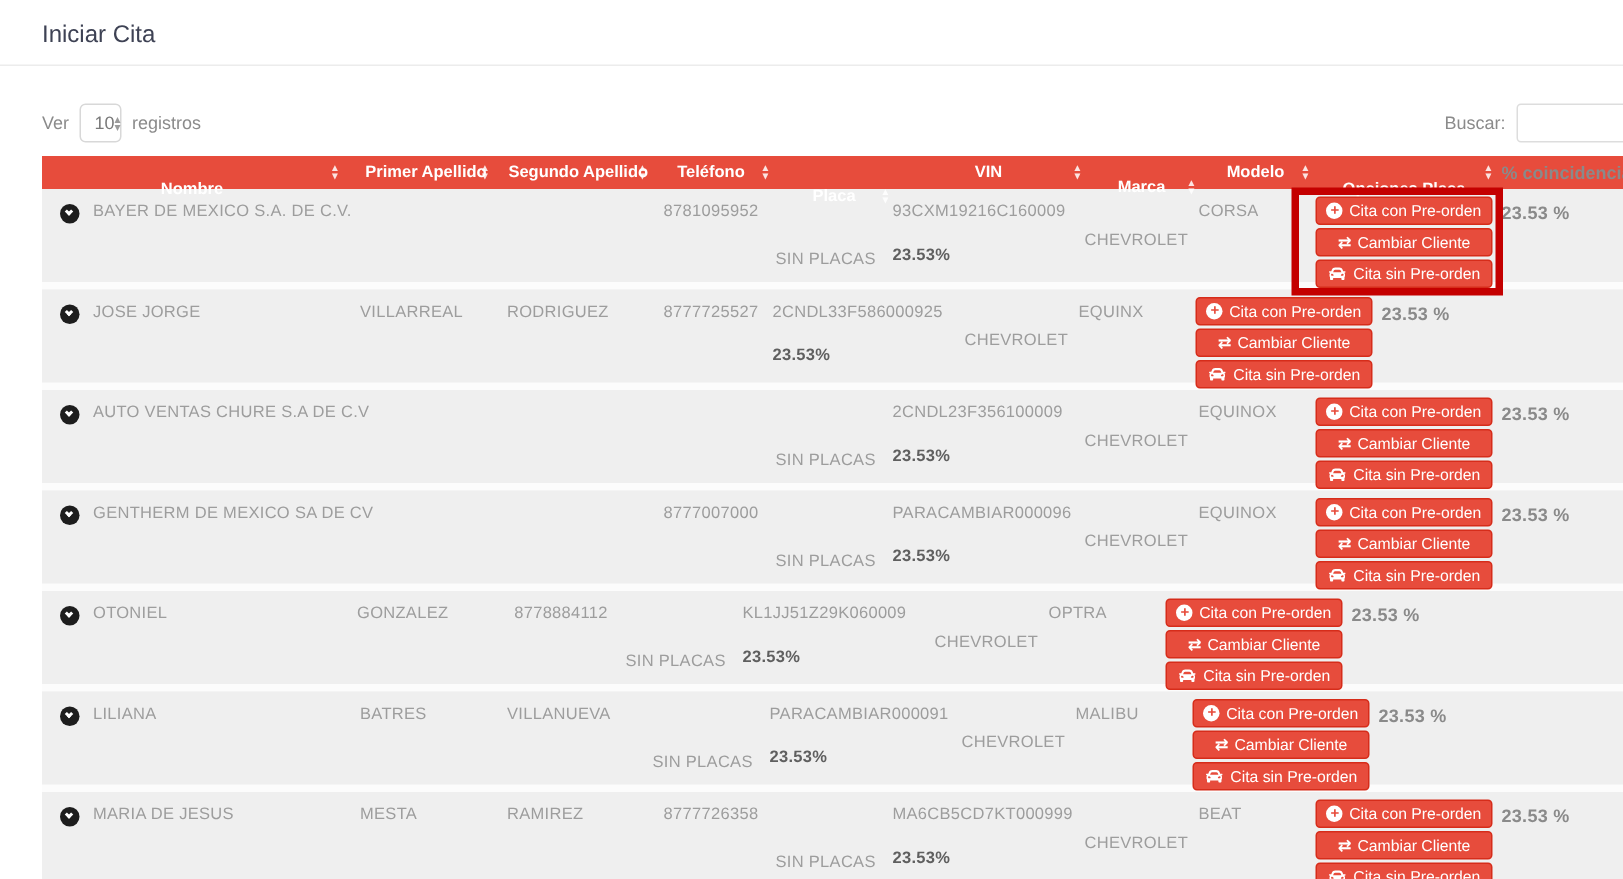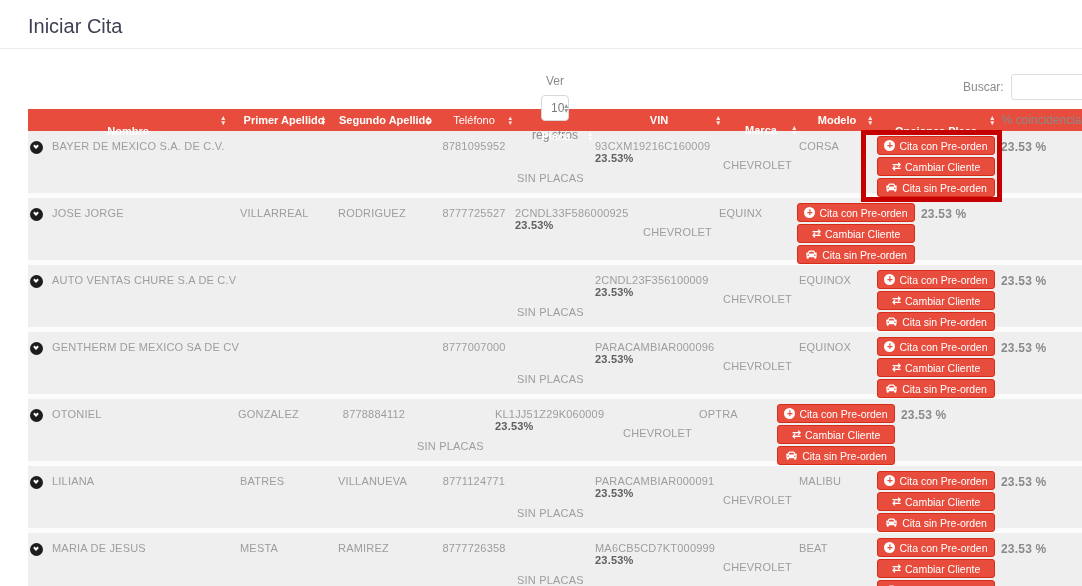--- a/index.html
+++ b/index.html
@@ -1,23 +1,23 @@
 <!DOCTYPE html>
 <html><head>
 <meta charset="utf-8">
 <style>
   * { margin:0; padding:0; box-sizing:border-box; }
   html,body { width:1082px; height:586px; overflow:hidden; background:#fff;
     font-family:"Liberation Sans", sans-serif; position:relative; }
 
-  .page-title { padding:15px 0 0 28px; font-size:20px; color:#3e4254; }
+  .page-title { padding:15px 0 0 28px; font-size:16px; color:#3e4254; }
   .title-rule { border-bottom:1px solid #ececec; margin-top:10px; width:100%; }
 
   .controls { position:relative; margin:25px 0 0 28px; width:1054px; height:26px; }
-  .show-entries { display:flex; align-items:center; gap:7px; font-size:12px; color:#8b8b8b;flex-direction:column; }
+  .show-entries { display:flex; align-items:center; gap:7px; font-size:12px; color:#8b8b8b; }
   .select-box { display:inline-flex; align-items:center; justify-content:space-between;
     width:28px; height:26px; border:1px solid #d8d8d8; border-radius:4px;
     padding:0 5px 0 9px; color:#7a7a7a; font-size:12px; background:#fff; cursor:pointer; }
   .spinner { display:flex; flex-direction:column; align-items:center; color:#9b9b9b; }
   .spinner::before { content:"\25B4"; font-size:8px; line-height:5px; }
   .spinner::after  { content:"\25BE"; font-size:8px; line-height:5px; }
   .search { position:absolute; left:935px; top:0; display:flex; align-items:center; gap:7px;
     font-size:12px; color:#8b8b8b; }
   .search input { width:150px; height:26px; border:1px solid #ddd; border-radius:3px;
     padding:0 6px; font-size:12px; color:#555; outline:none; }
@@ -27,39 +27,39 @@
   .th { position:relative; height:22px; line-height:22px; text-align:center; color:#fff;
     font-weight:bold; font-size:11px; cursor:pointer; white-space:nowrap; }
   .sort { position:absolute; right:3px; top:50%; transform:translateY(-50%);
     display:flex; flex-direction:column; align-items:center; color:rgba(255,255,255,.85); }
   .sort::before { content:"\25B4"; font-size:7px; line-height:5px; }
   .sort::after  { content:"\25BE"; font-size:7px; line-height:5px; }
 
   .trow { display:flex; height:67px; background:#efefef; border-bottom:5px solid #fcfcfc; }
   .td { padding-top:9px; font-size:11px; color:#9d9d9d; white-space:nowrap; letter-spacing:.2px; }
 
-  .c-nombre  { width:200px; padding-left:2px; display:flex; align-items:flex-start; }
+  .c-nombre  { width:200px; padding-left:12px; display:flex; align-items:flex-start; }
   .c-primer  { width:100px; padding-left:12px; }
   .c-segundo { width:105px; padding-left:10px; }
   .c-tel     { width:82px;  text-align:center; }
   .c-placa   { width:80px;  padding-left:2px;margin-top:32px; }
   .c-vin     { width:128px; }
   .c-marca   { width:76px;margin-top:19px;  }
   .c-modelo  { width:76px;  }
   .c-opciones{ width:122px; padding-top:5px; }
   .c-pct     { width:85px;  padding-left:4px; font-size:12px; font-weight:bold; color:#8a8a8a; }
   .th.c-nombre,.th.c-opciones { display:block; padding:12px; }
-  .th.c-tel,.th.c-pct { font-weight:normal; }
+  .th.c-tel,.th.c-pct { font-weight:bold; }
 
   .chev { width:13px; height:13px; background:#1d1d1d; border-radius:50%;
     position:relative; flex:0 0 13px; margin:1px 9px 0 0; cursor:pointer; }
   .chev i { position:absolute; left:4px; top:3px; width:4px; height:4px;
     border:solid #fff; border-width:0 2px 2px 0; transform:rotate(45deg); }
 
-  .vin-pct { font-weight:bold; color:#5f5f5f; margin-top:0; }
+  .vin-pct { font-weight:bold; color:#5f5f5f; margin-top:17px; }
 
   .btnstack { width:118px; margin:0 auto; position:relative; }
   .rbtn { display:flex; align-items:center; justify-content:center; gap:4px;
     width:100%; height:19px; margin-bottom:2px; background:#e74c3c;
     border:1px solid #d62c1a; border-radius:3px; color:#fff; font-size:10.5px;
     font-family:"Liberation Sans", sans-serif; cursor:pointer; white-space:nowrap; }
   .ic { display:inline-flex; align-items:center; justify-content:center; }
   .ic.plus { width:11px; height:11px; border-radius:50%; background:#fff; color:#e74c3c;
     font-size:10px; font-weight:bold; line-height:11px; }
   .ic.plus::before { content:"+"; }
@@ -305,21 +305,20 @@
 
   <div class="trow">
     <div class="td c-nombre">
         <span class="chev">
           <i></i>
         </span>
         <span>LILIANA</span>
       </div>
     <div class="td c-primer">BATRES</div>
     <div class="td c-segundo">VILLANUEVA</div>
-    <div class="td c-tel">8771124771</div>
     <div class="td c-placa">SIN PLACAS</div>
     <div class="td c-vin">
         <div>PARACAMBIAR000091</div>
         <div class="vin-pct">23.53%</div>
       </div>
     <div class="td c-marca">CHEVROLET</div>
     <div class="td c-modelo">MALIBU</div>
     <div class="td c-opciones">
       <div class="btnstack">
         <button class="rbtn">

